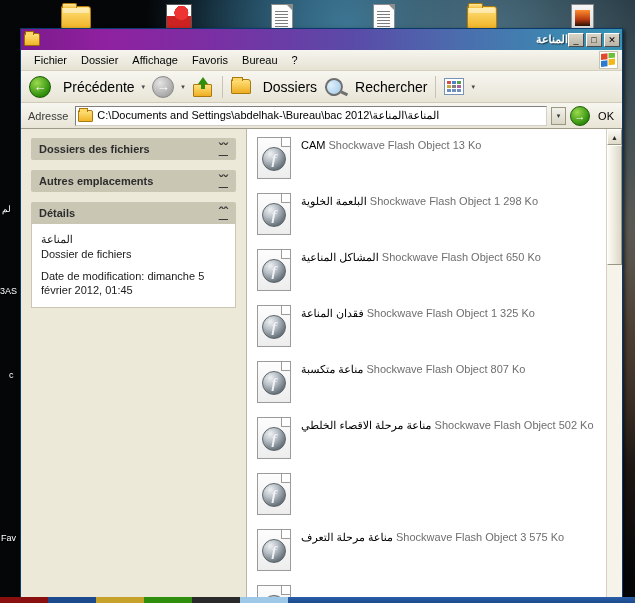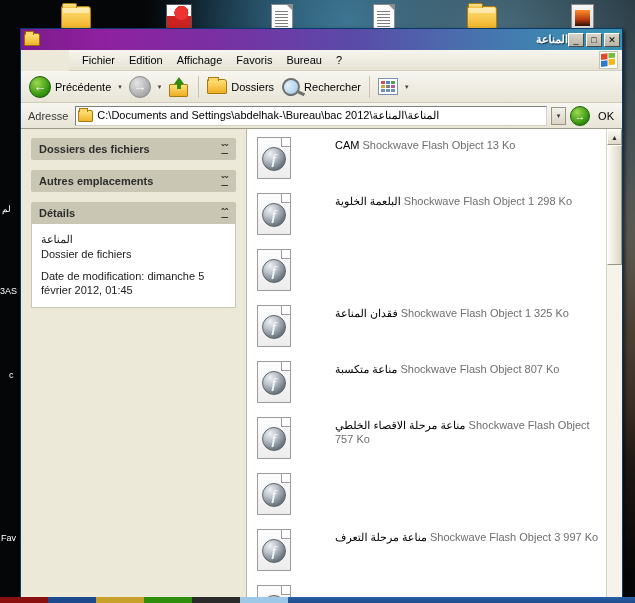--- a/index.html
+++ b/index.html
@@ -105,38 +105,37 @@
     font-family:"Liberation Sans",sans-serif;
   }
 
   
   #menubar{
     height:21px; flex:0 0 21px;
     background:linear-gradient(#f6f5ee,#e6e3d4);
     border-bottom:1px solid #d4d0c0;
     display:flex; align-items:center; padding-left:6px;
     position:relative;
-    margin-left:48px;
   }
   .menu-item{ padding:2px 7px; font-size:11px; color:#000; cursor:default; }
   #win-flag{
     position:absolute; right:4px; top:1px; width:19px; height:18px;
     background:#fff; border:1px solid #c9c4b0;
     display:flex; align-items:center; justify-content:center;
   }
 
   
   #toolbar{
     height:32px; flex:0 0 32px;
     background:linear-gradient(#f7f6f0,#e8e5d6);
     border-bottom:1px solid #cfcab8;
     display:flex; align-items:center; padding:0 4px;
   }
   .tbtn{ display:flex; align-items:center; padding:2px 4px; cursor:default; height:26px; }
-  .tbtn .lab{ font-size:11px; margin-left:4px; }
+  .tbtn .lab{ font-size:14px; margin-left:12px; }
   .circ{
     width:22px; height:22px; border-radius:50%;
     display:flex; align-items:center; justify-content:center;
     color:#fff; font-size:13px; font-weight:bold;
   }
   .circ.green{ background:radial-gradient(circle at 35% 30%,#9ada4e,#2f8f0c 70%,#1d6406); border:1px solid #1c5c06; }
   .circ.grey{ background:radial-gradient(circle at 35% 30%,#e4e4e4,#aaaaaa 70%,#888); border:1px solid #8a8a8a; color:#fff; }
   .caret{ font-size:7px; color:#444; margin:0 3px; }
   .sep{ width:1px; height:22px; background:#c8c3b2; margin:0 4px; }
   .upfolder{ width:22px; height:20px; position:relative; }
@@ -220,21 +219,21 @@
     background:#ece9d8; overflow:hidden;
   }
   .panel{ width:205px; margin-bottom:10px; }
   .panel-head{
     height:22px; display:flex; align-items:center; justify-content:space-between;
     padding:0 8px; background:#c9c6b4;
     font-size:11px; font-weight:bold; color:#2d2d2d;
     border-radius:2px 2px 0 0;
   }
   .panel.collapsed .panel-head{ border-radius:2px; }
-  .chev{ font-size:10px; color:#3a3a3a; line-height:8px;text-decoration:underline; }
+  .chev{ font-size:14px; color:#3a3a3a; line-height:8px;text-decoration:underline; }
   .panel-body{
     background:#fff; border:1px solid #c9c6b4; border-top:none;
     padding:8px 9px 10px; font-size:11px; color:#1a1a1a; line-height:14px;
   }
   .detail-name{ direction:rtl; text-align:left; margin-bottom:1px; }
   .detail-gap{ height:8px; }
 
   
   #filelist-wrap{ flex:1; display:flex; background:#fff; border-left:1px solid #b9b6a6; }
   #filelist{
@@ -254,21 +253,21 @@
     transform:none;
   }
   .fico .ball{
     position:absolute; left:4px; top:9px; width:24px;height:24px;border-radius:50%;
     background:radial-gradient(circle at 33% 27%,#f0f2f4 0%,#b8bfc6 35%,#6e787f 72%,#49525a 100%);
     border:1px solid #5c666d;
     display:flex;align-items:center;justify-content:center;
     color:#eef2f5; font-family:"Liberation Serif",serif; font-style:italic;
     font-size:15px; font-weight:bold;
   }
-  .fmeta{ padding-top:1px;margin-left:34px; }
+  .fmeta{ padding-top:1px; }
   .fname{ font-size:11px; color:#000; line-height:14px; }
   .fname.rtl{ direction:rtl; text-align:left; }
   .ftype{ font-size:11px; color:#6e6e6e; line-height:14px; }
   .fsize{ font-size:11px; color:#6e6e6e; line-height:14px; }
 
   
   #vscroll{
     width:16px; flex:0 0 16px; background:#f1efe2;
     border-left:1px solid #d6d2c2; display:flex; flex-direction:column;
   }
@@ -349,21 +348,21 @@
           <span>□</span>
         </span>
       <span class="tb-btn">
           <span>✕</span>
         </span>
     </span>
   </div>
 
   <div id="menubar">
     <span class="menu-item">Fichier</span>
-    <span class="menu-item">Edition</span>
+    <span class="menu-item">Dossier</span>
     <span class="menu-item">Affichage</span>
     <span class="menu-item">Favoris</span>
     <span class="menu-item">Bureau</span>
     <span class="menu-item">?</span>
     <span id="win-flag">
       <svg width="15" height="14" viewBox="0 0 15 14">
         <rect x="0" y="1" width="6.5" height="6" fill="#e04a2b" transform="skewY(-6)"></rect>
         <rect x="7.5" y="0" width="6.5" height="6" fill="#6fbf3a" transform="skewY(-6)"></rect>
         <rect x="0" y="8" width="6.5" height="6" fill="#2b7ad0" transform="skewY(-6)"></rect>
         <rect x="7.5" y="7" width="6.5" height="6" fill="#f3b71a" transform="skewY(-6)"></rect>
@@ -486,20 +485,25 @@
             <span class="ftype">Shockwave Flash Object</span>
             <span class="fsize">1 298 Ko</span>
           </span>
         </div>
 
         <div class="frow">
           <span class="fico">
             <span class="corner2"></span>
             <span class="ball">f</span>
           </span>
+          <span class="fmeta">
+            <span class="fname rtl">المشاكل المناعية</span>
+            <span class="ftype">Shockwave Flash Object</span>
+            <span class="fsize">650 Ko</span>
+          </span>
         </div>
 
         <div class="frow">
           <span class="fico">
             <span class="corner2"></span>
             <span class="ball">f</span>
           </span>
           <span class="fmeta">
             <span class="fname rtl">فقدان المناعة</span>
             <span class="ftype">Shockwave Flash Object</span>
@@ -520,40 +524,40 @@
         </div>
 
         <div class="frow">
           <span class="fico">
             <span class="corner2"></span>
             <span class="ball">f</span>
           </span>
           <span class="fmeta">
             <span class="fname rtl">مناعة مرحلة الاقصاء الخلطي</span>
             <span class="ftype">Shockwave Flash Object</span>
-            <span class="fsize">757 Ko</span>
+            <span class="fsize">502 Ko</span>
           </span>
         </div>
 
         <div class="frow">
           <span class="fico">
             <span class="corner2"></span>
             <span class="ball">f</span>
           </span>
         </div>
 
         <div class="frow">
           <span class="fico">
             <span class="corner2"></span>
             <span class="ball">f</span>
           </span>
           <span class="fmeta">
             <span class="fname rtl">مناعة مرحلة التعرف</span>
             <span class="ftype">Shockwave Flash Object</span>
-            <span class="fsize">3 997 Ko</span>
+            <span class="fsize">3 575 Ko</span>
           </span>
         </div>
 
         <div class="frow">
           <span class="fico">
             <span class="corner2"></span>
             <span class="ball">f</span>
           </span>
           <span class="fmeta"></span>
         </div>

